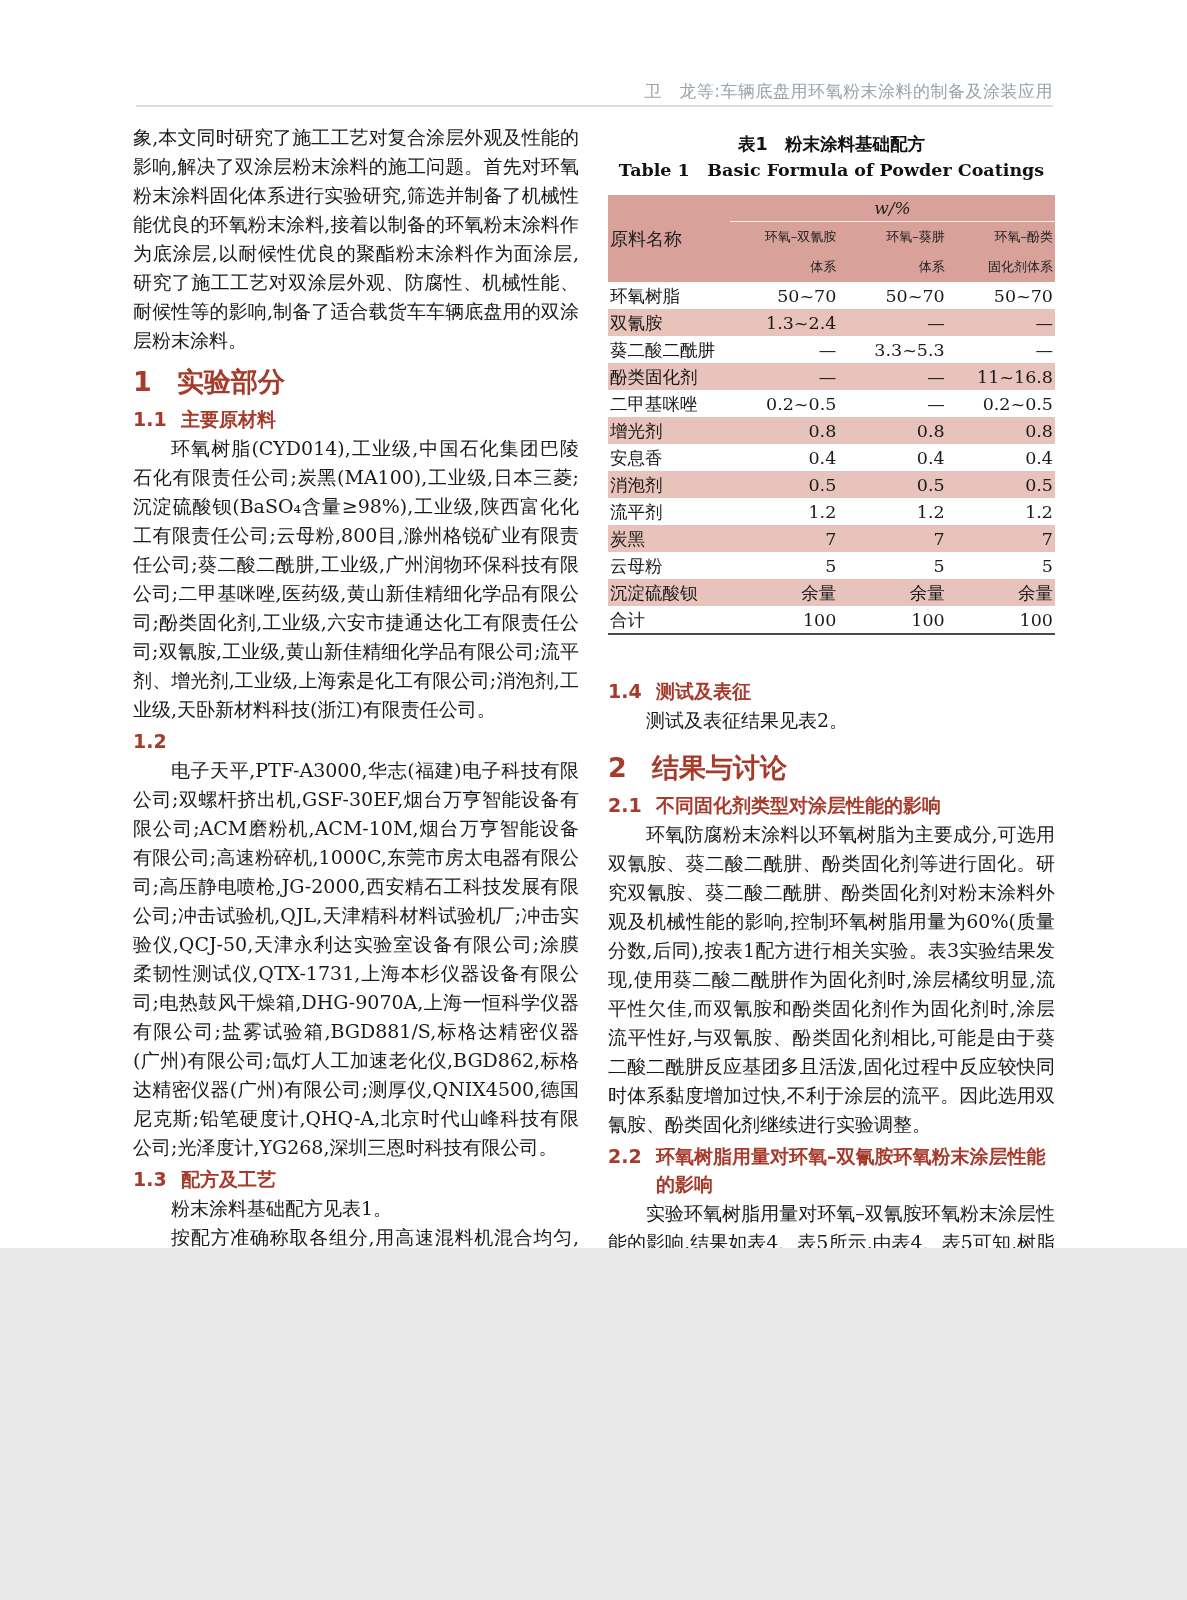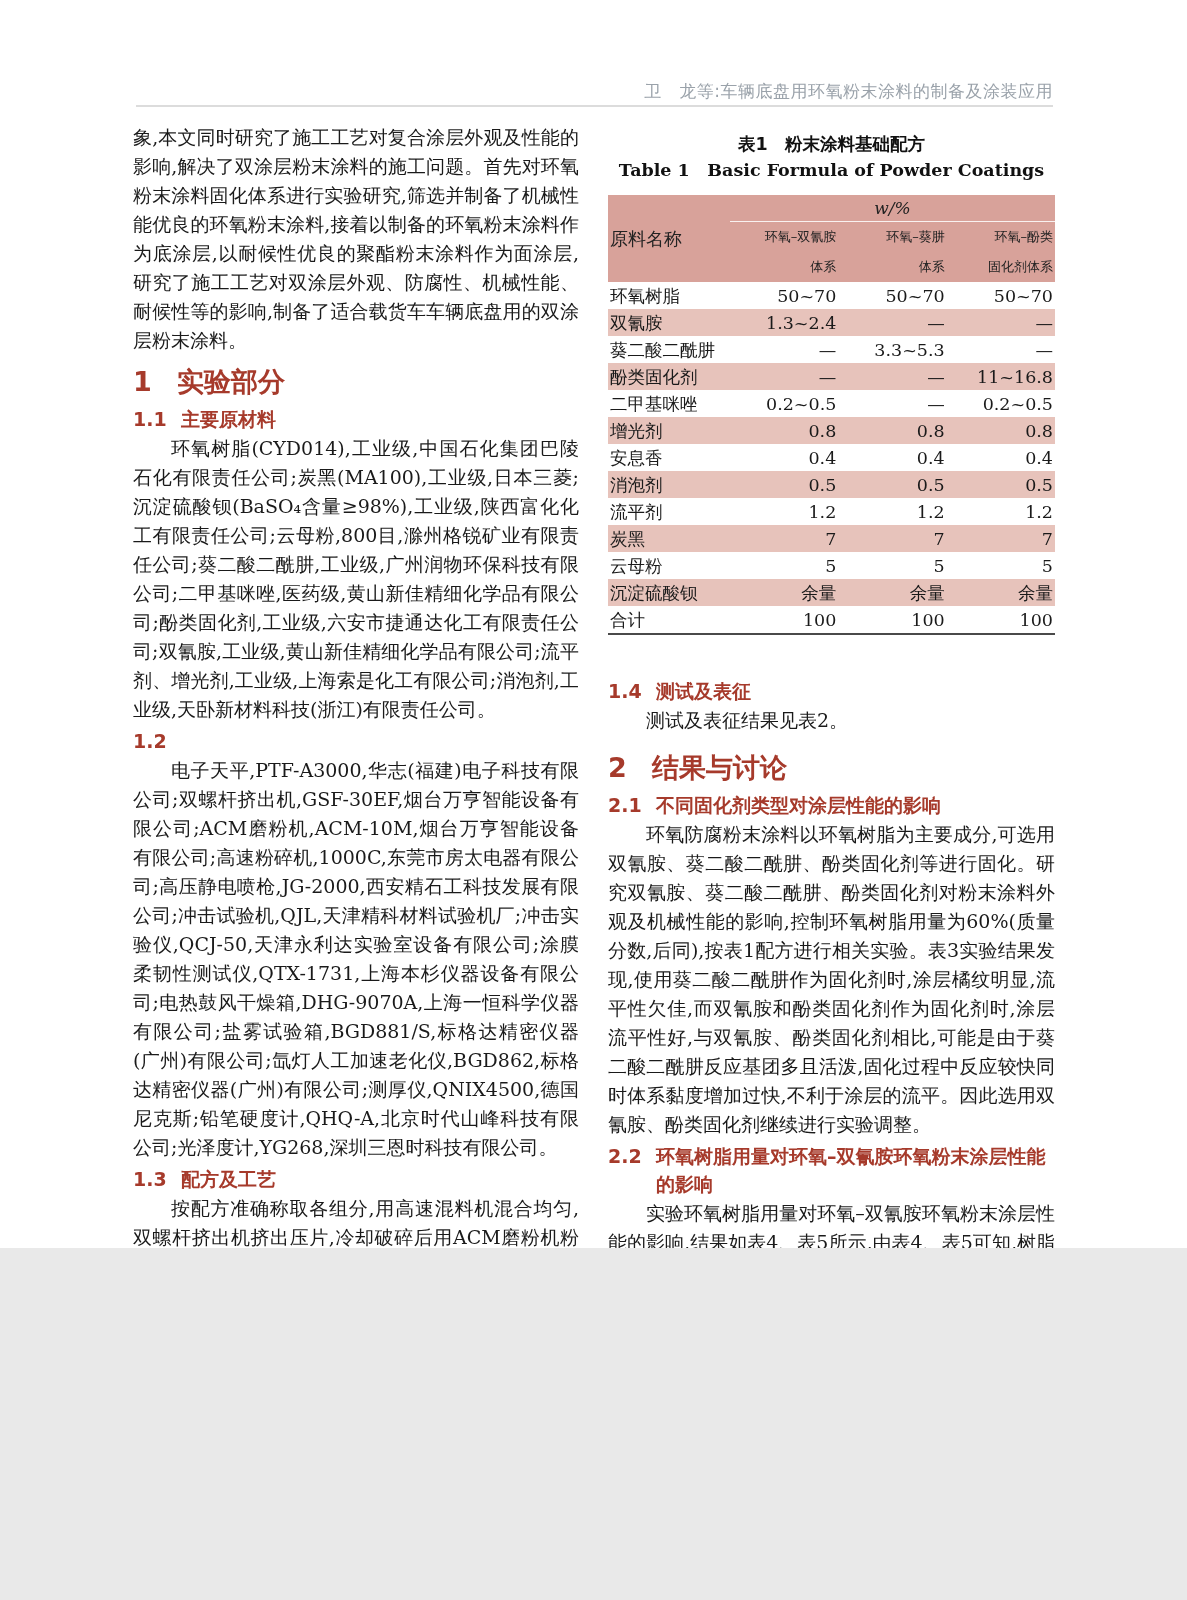--- a/index.html
+++ b/index.html
@@ -123,20 +123,21 @@
 
     <div class="sec-sub">
       <span class="num">1.2</span>
     </div>
     <p class="body">电子天平,PTF-A3000,华志(福建)电子科技有限公司;双螺杆挤出机,GSF-30EF,烟台万亨智能设备有限公司;ACM磨粉机,ACM-10M,烟台万亨智能设备有限公司;高速粉碎机,1000C,东莞市房太电器有限公司;高压静电喷枪,JG-2000,西安精石工科技发展有限公司;冲击试验机,QJL,天津精科材料试验机厂;冲击实验仪,QCJ-50,天津永利达实验室设备有限公司;涂膜柔韧性测试仪,QTX-1731,上海本杉仪器设备有限公司;电热鼓风干燥箱,DHG-9070A,上海一恒科学仪器有限公司;盐雾试验箱,BGD881/S,标格达精密仪器(广州)有限公司;氙灯人工加速老化仪,BGD862,标格达精密仪器(广州)有限公司;测厚仪,QNIX4500,德国尼克斯;铅笔硬度计,QHQ-A,北京时代山峰科技有限公司;光泽度计,YG268,深圳三恩时科技有限公司。</p>
 
     <div class="sec-sub">
       <span class="num">1.3</span>
       <span class="ttl">配方及工艺</span>
     </div>
+    <p class="body">粉末涂料基础配方见表1。</p>
     <p class="body">按配方准确称取各组分,用高速混料机混合均匀,双螺杆挤出机挤出压片,冷却破碎后用ACM磨粉机粉碎,过180目标准筛后,制得粉末涂料。然后将粉末涂料采用高压静电喷涂后,于200 ℃、15 min进行固化,标准实验室放置24 h后进行各项性能测试。</p>
   </div>
 
   <div class="col col-right">
     <div class="tbl-caption-cn">表1　粉末涂料基础配方</div>
     <div class="tbl-caption-en">Table 1　Basic Formula of Powder Coatings</div>
 
     <table class="formula">
       <colgroup>
         <col class="c-name">

